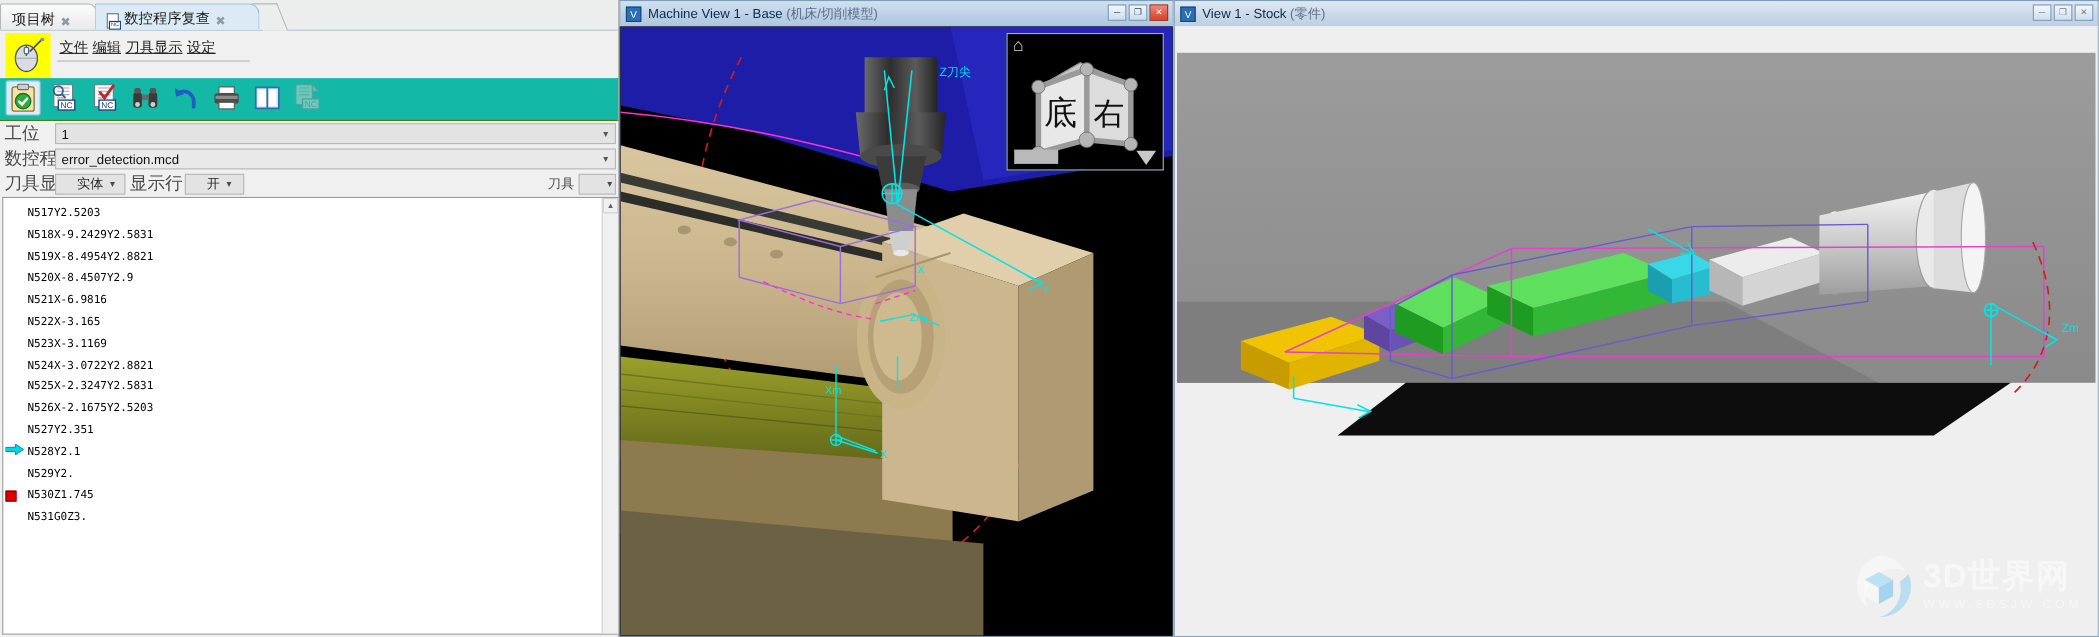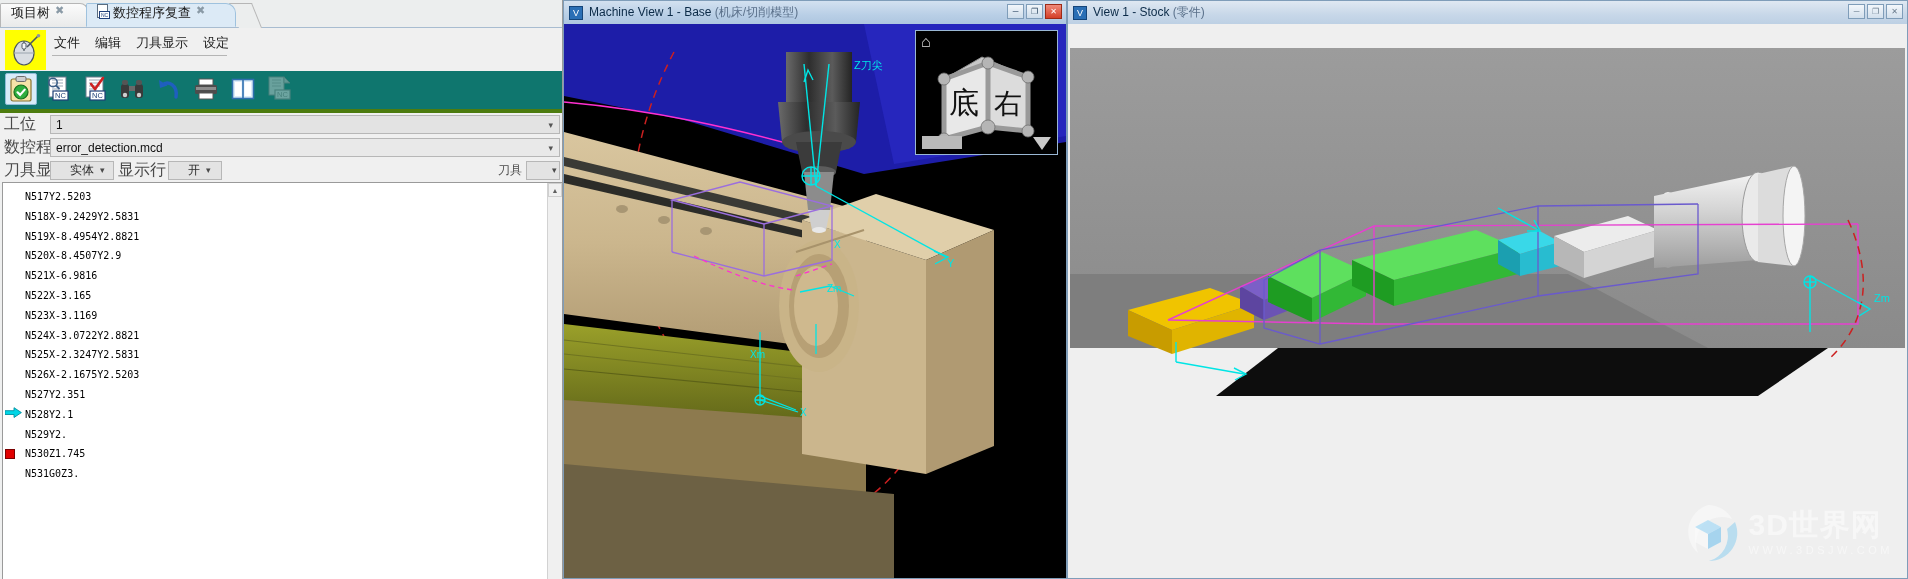--- a/index.html
+++ b/index.html
@@ -11,47 +11,47 @@
     -webkit-font-smoothing:none;
   }
   .app{position:relative;width:1908px;height:579px;display:flex;}
 
   
   .left-panel{position:relative;width:563px;height:579px;background:#eff0f0;
     border-right:1px solid #9a9a9a;box-sizing:border-box;flex:0 0 563px;}
 
   
   .tabstrip{position:relative;height:27px;background:#eceeee;border-bottom:1px solid #a8bcd0;}
-  .tab{position:absolute;top:3px;height:24px;display:flex;align-items:flex-start;
+  .tab{position:absolute;top:3px;height:24px;display:flex;align-items:flex-end;
        padding:0 6px 0 10px;box-sizing:border-box;font-size:13px;color:#1b1b1b;}
   .tab.inactive{left:0;width:88px;background:linear-gradient(#fbfbfb,#e9eaea);
        border:1px solid #b6b6b6;border-bottom:none;border-radius:2px 8px 0 0;}
   .tab.active{left:86px;width:150px;background:#dceaf6;
        border:1px solid #9fc2de;border-bottom:1px solid #dceaf6;border-radius:2px 10px 0 0;z-index:3;}
   .tab-label{white-space:nowrap;}
   .tab-close{margin-left:5px;color:#8a9aa6;font-size:11px;}
   .tab .nc-mini{width:12px;height:14px;margin-right:4px;position:relative;flex:0 0 12px;}
   .nc-mini::before{content:"";position:absolute;left:0;top:0;width:9px;height:12px;
       background:#fff;border:1px solid #5a6d80;}
   .nc-mini::after{content:"NC";position:absolute;left:2px;bottom:-1px;font-size:5px;
       color:#21407a;background:#fff;border:1px solid #21407a;padding:0 1px;line-height:6px;}
   .tab-tail{position:absolute;left:234px;top:3px;width:22px;height:24px;
       border-top:1px solid #b6b6b6;border-right:1px solid #b6b6b6;
       transform:skewX(22deg);background:#eceeee;}
 
   
   .menurow{position:relative;height:43px;background:#f0f0f0;}
   .mouse-logo{position:absolute;left:5px;top:2px;width:41px;height:40px;background:#ffff00;
       display:flex;align-items:center;justify-content:center;}
-  .menu-items{position:absolute;left:52px;top:5px;display:flex;gap:11px;font-size:13px;color:#1c1c1c;}
+  .menu-items{position:absolute;left:52px;top:5px;display:flex;font-size:13px;color:#1c1c1c;text-decoration:underline;}
   .menu-items span{padding:1px 2px;}
   .menu-underline{position:absolute;left:52px;top:27px;width:175px;border-bottom:1px solid #b5b5b5;}
 
   
-  .toolbar{position:relative;height:38px;background:#0f766e;border-bottom:4px solid #4d7c0f;}
+  .toolbar{position:relative;height:38px;background:#14b8a6;border-bottom:1px solid #4d7c0f;}
   .tbtn{position:absolute;top:2px;width:32px;height:32px;display:flex;align-items:center;justify-content:center;}
   .tbtn.sel{background:#d8ecf9;border:1px solid #8dbdd8;box-sizing:border-box;border-radius:2px;}
 
   
   .frow{position:relative;height:23px;display:flex;align-items:center;background:#f0f0f0;}
   .flabel{width:50px;padding-left:4px;font-size:16px;color:#4a4a4a;box-sizing:border-box;white-space:nowrap;}
   .fctrl{flex:1;height:19px;margin-right:2px;background:#e3e3e3;border:1px solid #b7b7b7;
      box-sizing:border-box;display:flex;align-items:center;padding-left:5px;font-size:12px;color:#111;
      position:relative;}
   .fctrl .caret{position:absolute;right:6px;top:50%;transform:translateY(-50%);}

